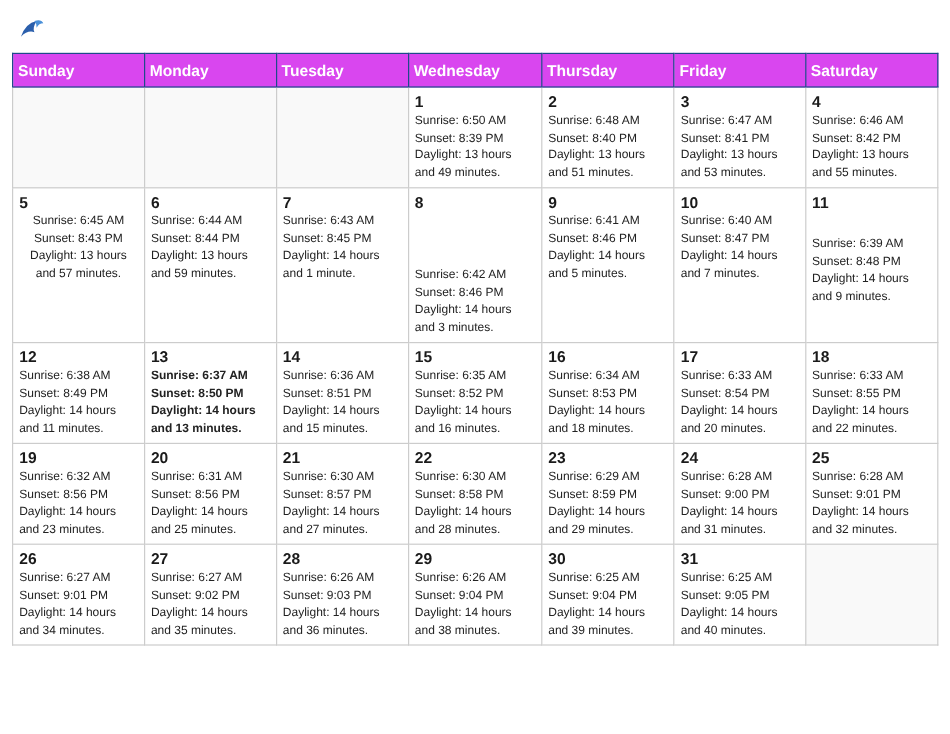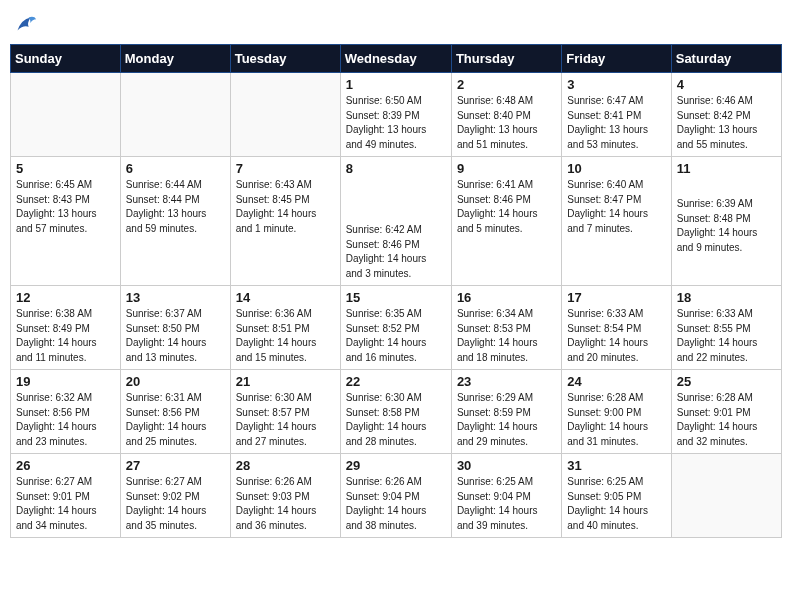--- a/index.html
+++ b/index.html
@@ -36,21 +36,21 @@
     .location {
       font-size: 14px;
       color: #555;
     }
     .calendar {
       width: 100%;
       border-collapse: collapse;
       border: 1px solid #ccc;
     }
     .calendar th {
-      background-color: #0f172a;
+      background-color: #d946ef;
       color: #fff;
       font-size: 13px;
       font-weight: bold;
       padding: 6px 4px;
       text-align: left;
       border: 1px solid #1e4a8a;
     }
     .calendar td {
       vertical-align: top;
       padding: 4px 5px;
@@ -138,21 +138,21 @@
           <div class="day-number">4</div>
           <div class="day-info" style="white-space: pre-line;">Sunrise: 6:46 AM
 Sunset: 8:42 PM
 Daylight: 13 hours
 and 55 minutes.</div>
         </td>
       </tr>
       <tr>
         <td>
           <div class="day-number">5</div>
-          <div class="day-info" style="white-space: pre-line;">Sunrise: 6:45 AM
+          <div class="day-info" style="white-space: pre-line; text-align: center;">Sunrise: 6:45 AM
 Sunset: 8:43 PM
 Daylight: 13 hours
 and 57 minutes.</div>
         </td>
         <td>
           <div class="day-number">6</div>
           <div class="day-info" style="white-space: pre-line;">Sunrise: 6:44 AM
 Sunset: 8:44 PM
 Daylight: 13 hours
 and 59 minutes.</div>
@@ -196,21 +196,21 @@
       <tr>
         <td>
           <div class="day-number">12</div>
           <div class="day-info" style="white-space: pre-line;">Sunrise: 6:38 AM
 Sunset: 8:49 PM
 Daylight: 14 hours
 and 11 minutes.</div>
         </td>
         <td>
           <div class="day-number">13</div>
-          <div class="day-info" style="white-space: pre-line;">Sunrise: 6:37 AM
+          <div class="day-info" style="white-space: pre-line; font-weight: bold;">Sunrise: 6:37 AM
 Sunset: 8:50 PM
 Daylight: 14 hours
 and 13 minutes.</div>
         </td>
         <td>
           <div class="day-number">14</div>
           <div class="day-info" style="white-space: pre-line;">Sunrise: 6:36 AM
 Sunset: 8:51 PM
 Daylight: 14 hours
 and 15 minutes.</div>

